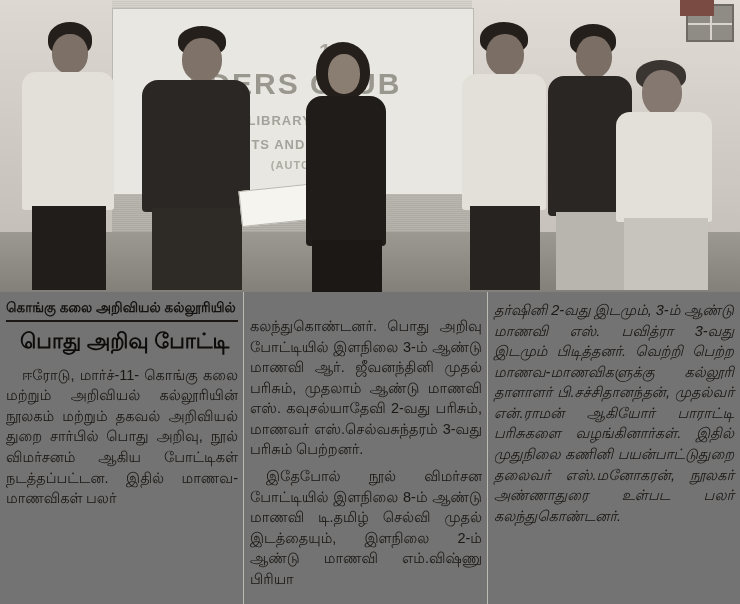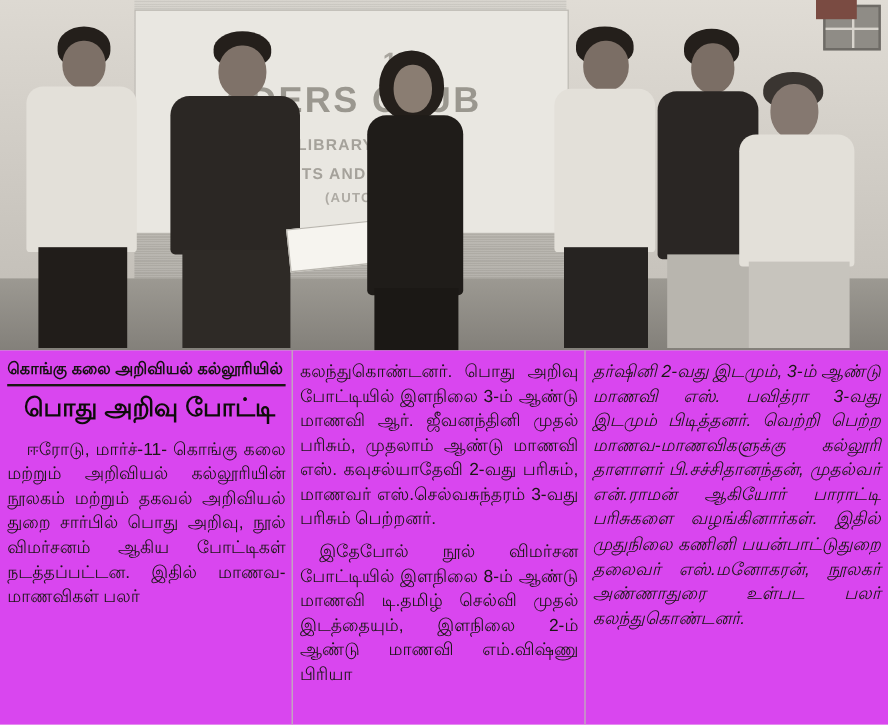--- a/index.html
+++ b/index.html
@@ -139,30 +139,30 @@
     border: 1px solid #b9b6af;
     transform: rotate(-6deg);
   }
   
   .text-area {
     position: absolute;
     top: 292px;
     left: 0;
     width: 740px;
     height: 312px;
-    background: #d946ef;
+    background: #737373;
     padding: 0;
   }
   .col {
     position: absolute;
     top: 8px;
     color: #17130f;
   }
   .col1 { left: 6px;  width: 232px; }
-  .col2 { left: 250px; width: 232px; }
+  .col2 { left: 250px; width: 232px; margin-top: 16px; }
   .col3 { left: 494px; width: 240px; }
   .rule-v {
     position: absolute;
     top: 0px;
     width: 1px;
     height: 312px;
     background: #bdbab3;
   }
   .rule1 { left: 243px; }
   .rule2 { left: 487px; }

